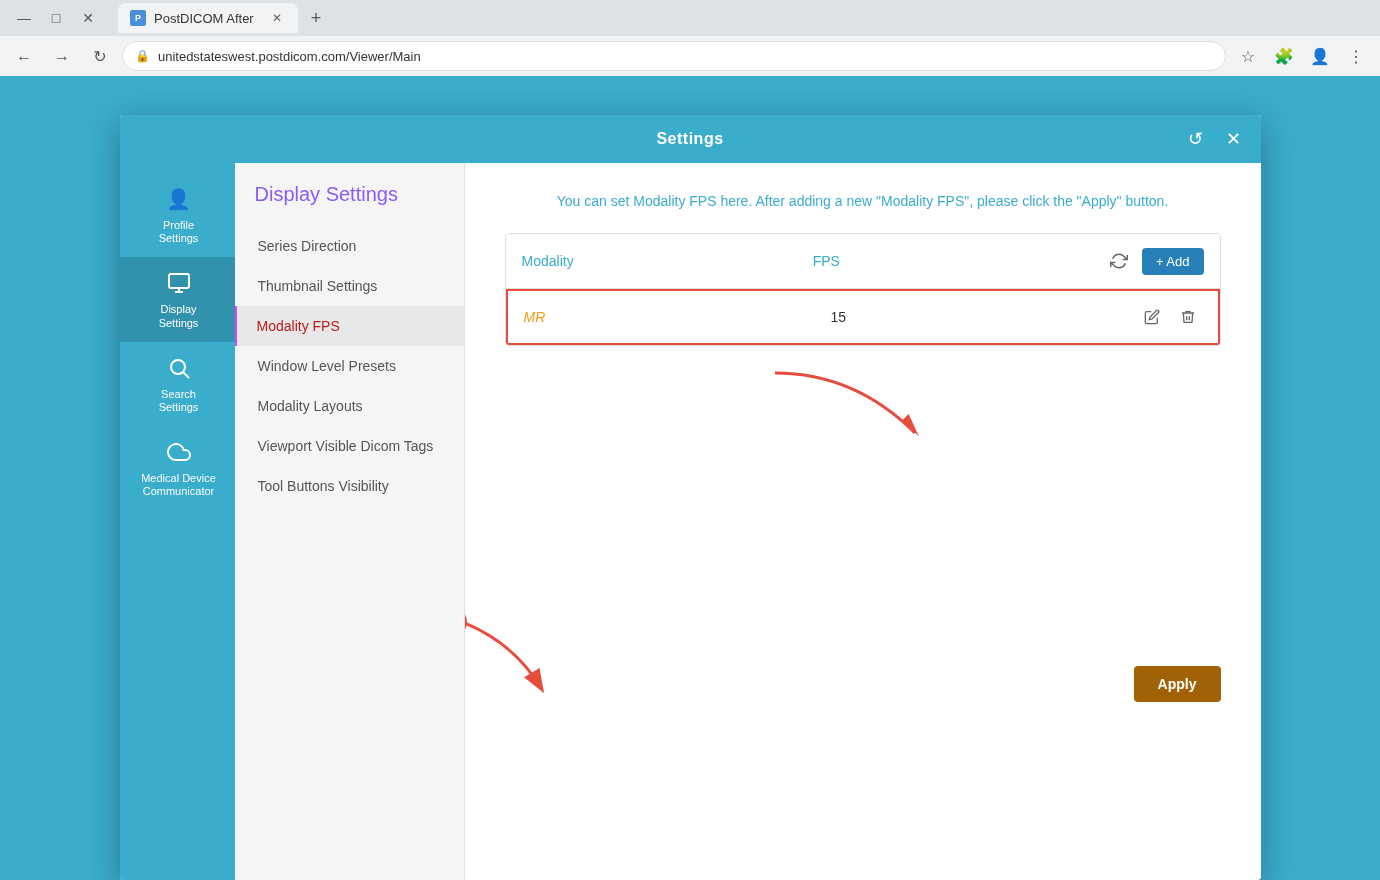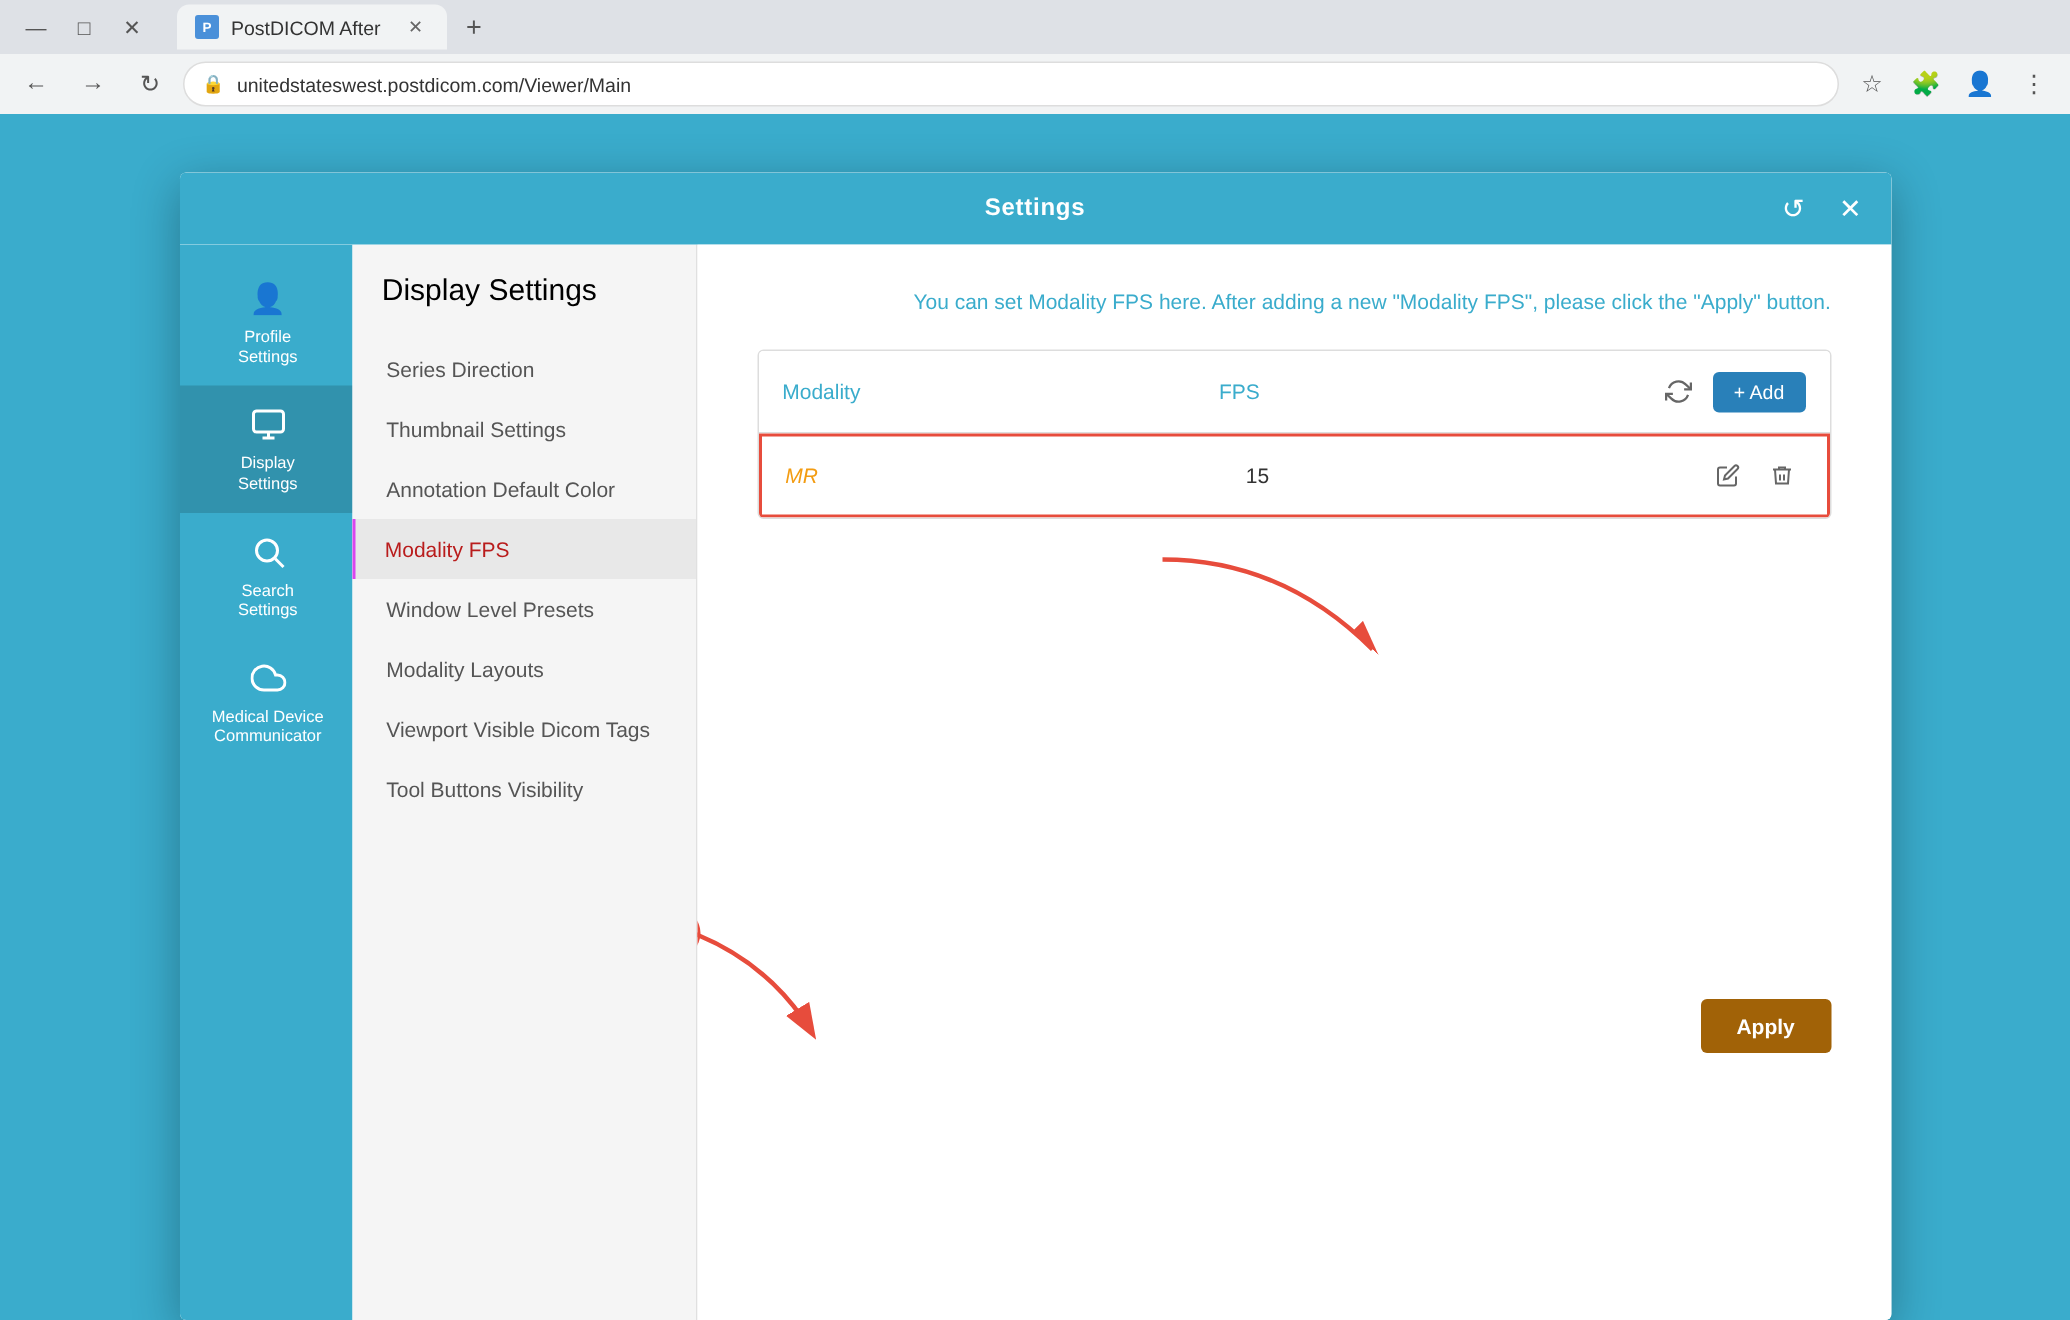--- a/index.html
+++ b/index.html
@@ -211,21 +211,21 @@
     .settings-nav {
       width: 230px;
       background: #f5f5f5;
       border-right: 1px solid #e0e0e0;
       padding: 20px 0;
       flex-shrink: 0;
     }
     .settings-nav-title {
       font-size: 20px;
       font-weight: 500;
-      color: #000000;
+      color: #8b5cf6;
       padding: 0 20px 20px 20px;
     }
     .nav-item {
       padding: 12px 20px;
       font-size: 14px;
       color: #555;
       cursor: pointer;
       border-left: 3px solid transparent;
     }
     .nav-item.active {
@@ -240,21 +240,21 @@
       flex: 1;
       padding: 30px 40px;
       overflow-y: auto;
       background: white;
       position: relative;
     }
     .info-text {
       color: #3aaccc;
       font-size: 14px;
       margin-bottom: 24px;
-      text-align: right;
+      text-align: center;
     }
 
     
     .fps-table-wrapper {
       border: 1px solid #ddd;
       border-radius: 4px;
       overflow: hidden;
       margin-bottom: 30px;
     }
     .fps-table-header {
@@ -448,23 +448,20 @@
         </div>
       </div>
 
       <div class="settings-nav">
         <div class="settings-nav-title">Display Settings</div>
         <div class="nav-item">
           <span>Series Direction</span>
         </div>
         <div class="nav-item">
           <span>Thumbnail Settings</span>
-        </div>
-        <div class="nav-item">
-          <span>Annotation Default Color</span>
         </div>
         <div class="nav-item active">
           <span>Modality FPS</span>
         </div>
         <div class="nav-item">
           <span>Window Level Presets</span>
         </div>
         <div class="nav-item">
           <span>Modality Layouts</span>
         </div>

